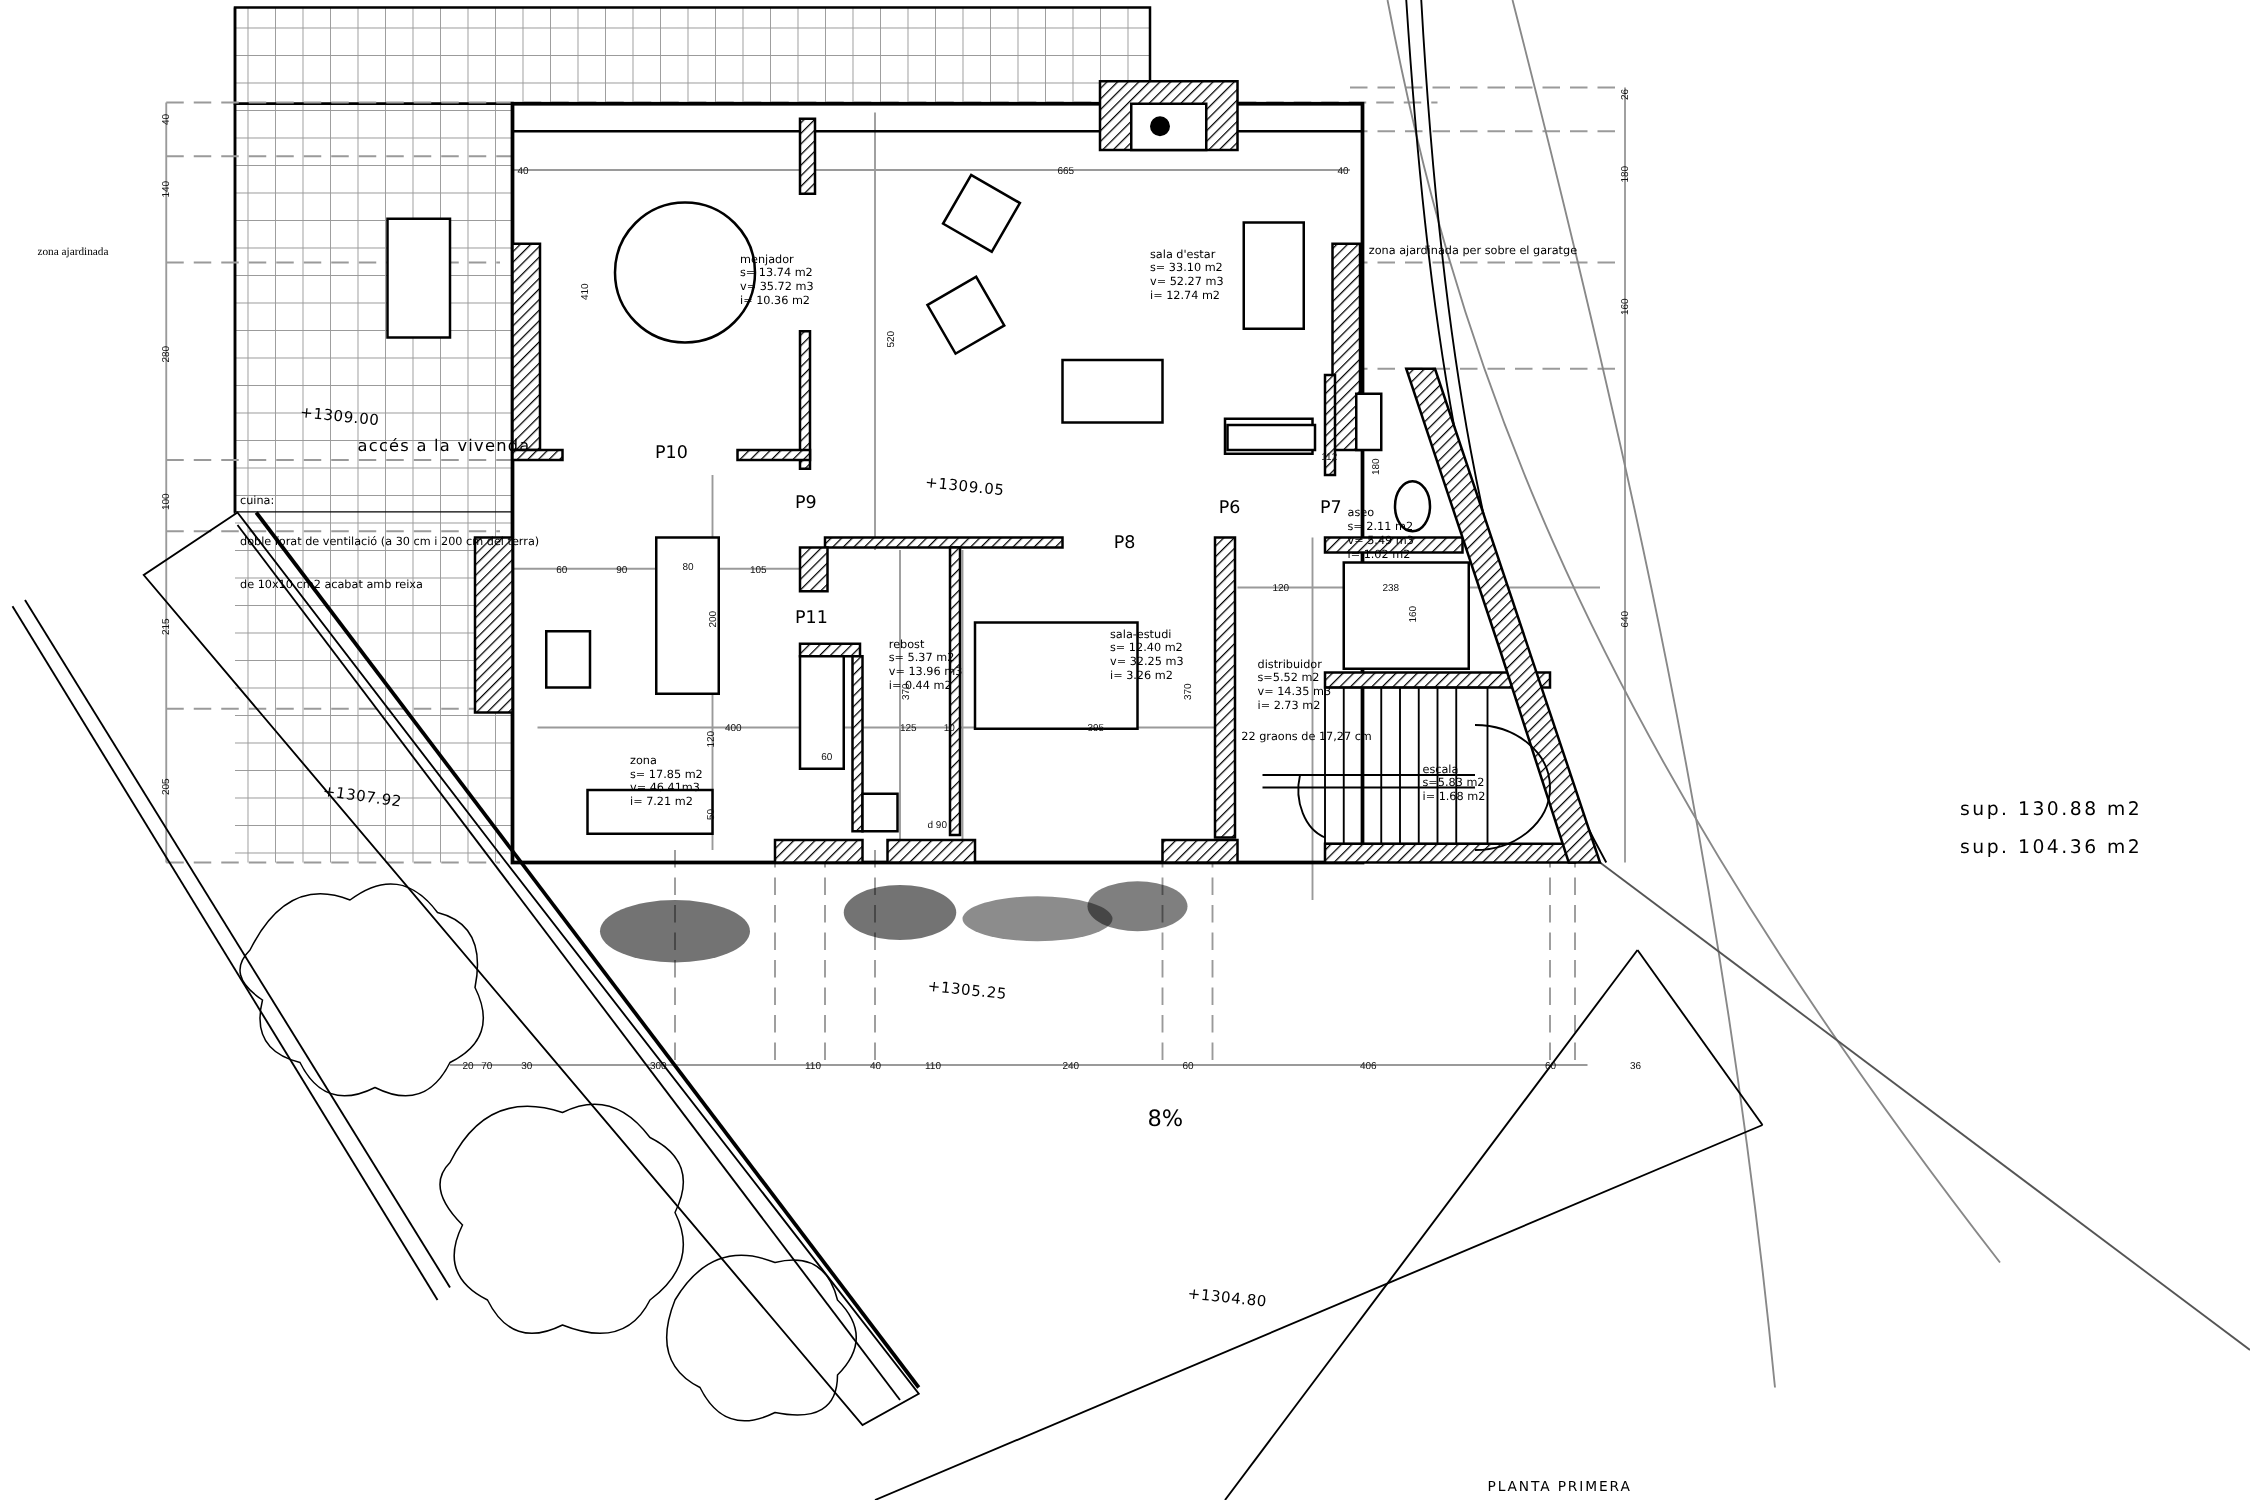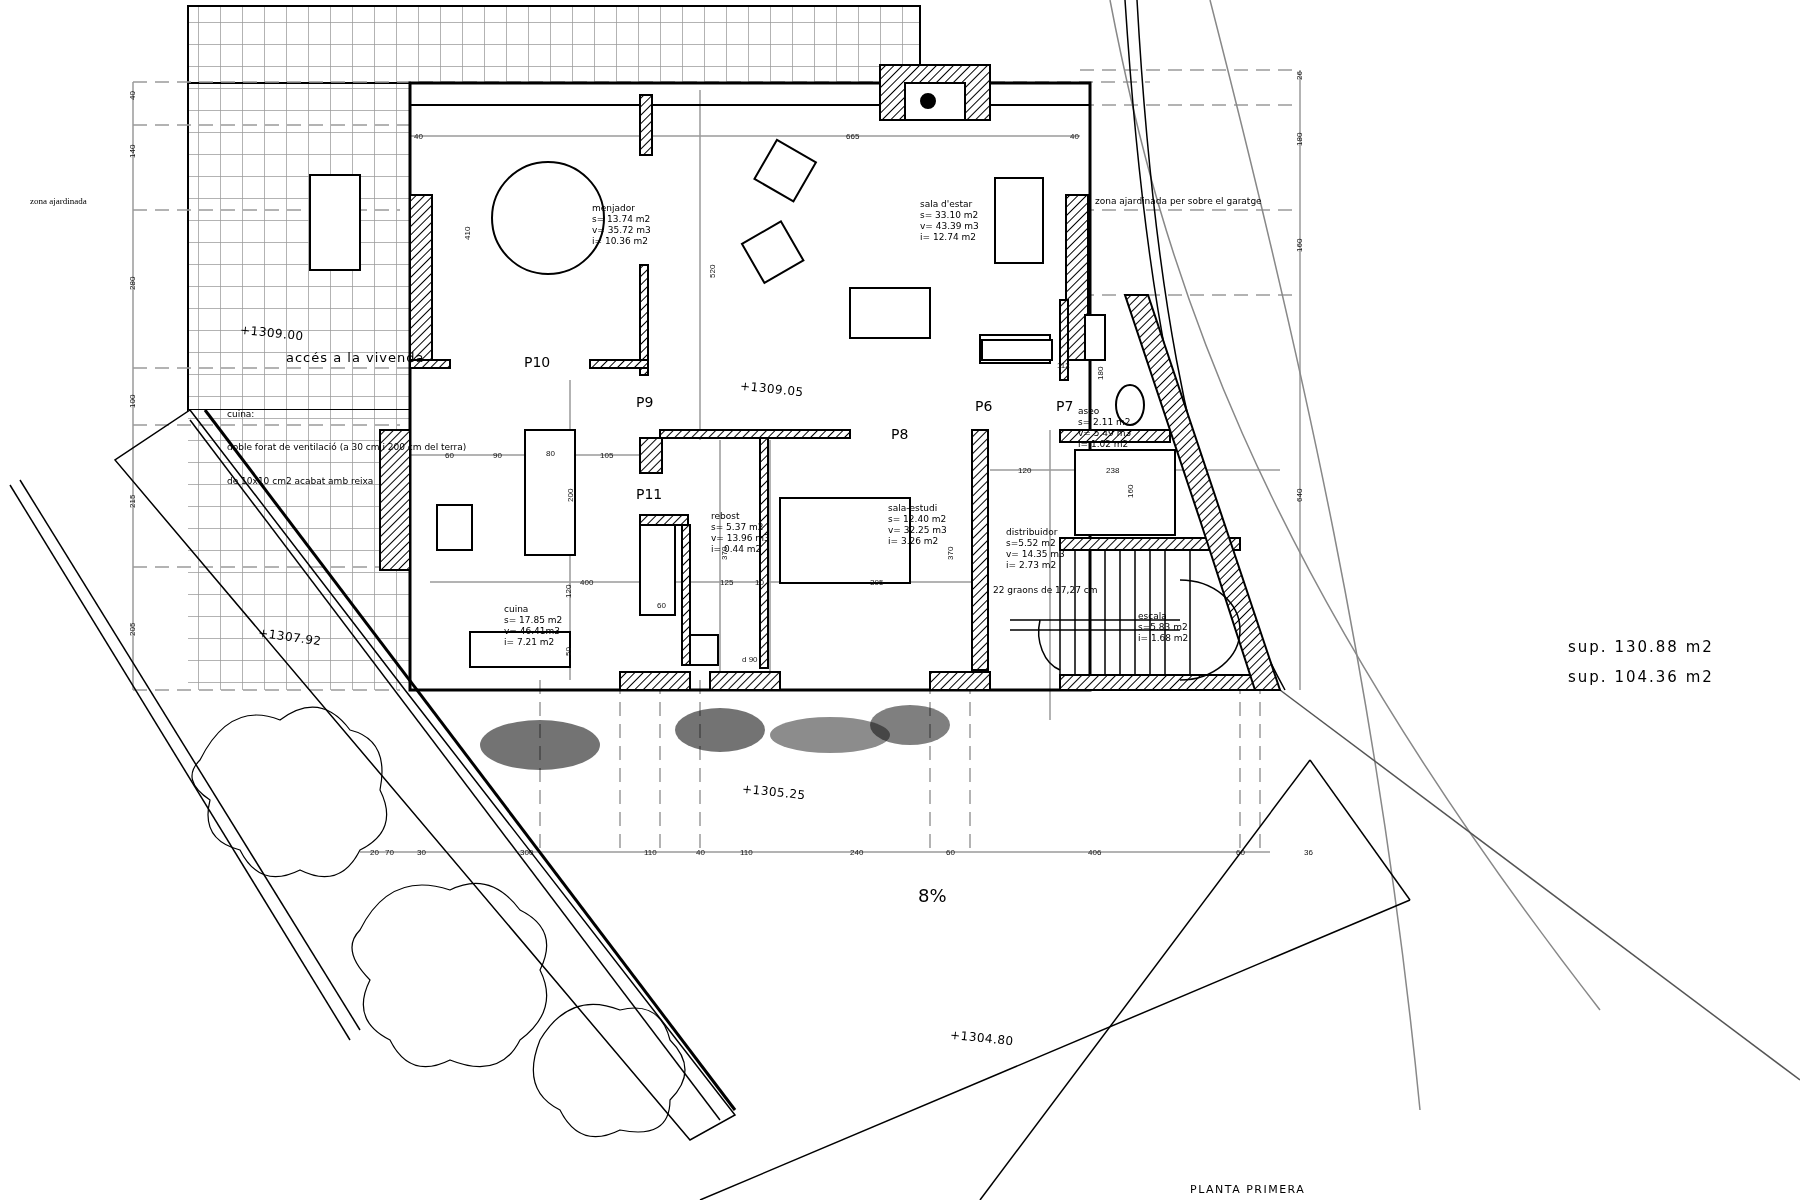--- a/index.html
+++ b/index.html
@@ -141,47 +141,47 @@
     <ellipse cx="720" cy="730" rx="45" ry="22" opacity="0.55"></ellipse>
     <ellipse cx="830" cy="735" rx="60" ry="18" opacity="0.45"></ellipse>
     <ellipse cx="910" cy="725" rx="40" ry="20" opacity="0.5"></ellipse>
   </g>
 </svg>
 
 <div class="lbl note" style="left:30px;top:196px;font-family:Liberation Serif, serif;">zona ajardinada</div>
 <div class="lbl note" style="left:1095px;top:196px;">zona ajardinada per sobre el garatge</div>
 <div class="lbl" style="left:286px;top:350px;font-size:13px;letter-spacing:1px;">accés a la vivenda</div>
 
-<div class="lbl note" style="left:192px;top:386px;margin-left:35px;">
+<div class="lbl note" style="left:192px;top:373px;">
   <div>cuina:</div>
   <div>doble forat de ventilació (a 30 cm i 200 cm del terra)</div>
   <div>de 10x10 cm2 acabat amb reixa</div>
 </div>
 <div class="lbl note" style="left:993px;top:585px;">22 graons de 17,27 cm</div>
 
 <div class="lbl room" style="left:592px;top:180px;">
   <span class="nm">menjador</span><span class="nm">s= 13.74 m2</span><span class="nm">v= 35.72 m3</span><span class="nm">i= 10.36 m2</span>
 </div>
 <div class="lbl room" style="left:920px;top:176px;">
-  <span class="nm">sala d'estar</span><span class="nm">s= 33.10 m2</span><span class="nm">v= 43.39 m3</span><span class="nm">i= 12.74 m2</span>
+  <span class="nm">sala d'estar</span><span class="nm">s= 33.10 m2</span><span class="nm">v= 52.27 m3</span><span class="nm">i= 12.74 m2</span>
 </div>
 <div class="lbl room" style="left:1078px;top:383px;">
   <span class="nm">aseo</span><span class="nm">s= 2.11 m2</span><span class="nm">v= 5.49 m3</span><span class="nm">i= 1.02 m2</span>
 </div>
 <div class="lbl room" style="left:711px;top:488px;">
   <span class="nm">rebost</span><span class="nm">s= 5.37 m2</span><span class="nm">v= 13.96 m3</span><span class="nm">i= 0.44 m2</span>
 </div>
 <div class="lbl room" style="left:888px;top:480px;">
   <span class="nm">sala-estudi</span><span class="nm">s= 12.40 m2</span><span class="nm">v= 32.25 m3</span><span class="nm">i= 3.26 m2</span>
 </div>
 <div class="lbl room" style="left:1006px;top:504px;">
   <span class="nm">distribuidor</span><span class="nm">s=5.52 m2</span><span class="nm">v= 14.35 m3</span><span class="nm">i= 2.73 m2</span>
 </div>
 <div class="lbl room" style="left:504px;top:581px;">
-  <span class="nm">cuina</span><span class="nm">s= 17.85 m2</span><span class="nm">v= 46.41m3</span><span class="nm">i= 7.21 m2</span>
+  <span class="nm">zona</span><span class="nm">s= 17.85 m2</span><span class="nm">v= 46.41m3</span><span class="nm">i= 7.21 m2</span>
 </div>
 <div class="lbl room" style="left:1138px;top:588px;">
   <span class="nm">escala</span><span class="nm">s=5.83 m2</span><span class="nm">i= 1.68 m2</span>
 </div>
 
 <div class="lbl door" style="left:975px;top:398px;">P6</div>
 <div class="lbl door" style="left:1056px;top:398px;">P7</div>
 <div class="lbl door" style="left:891px;top:426px;">P8</div>
 <div class="lbl door" style="left:636px;top:394px;">P9</div>
 <div class="lbl door" style="left:524px;top:354px;">P10</div>

